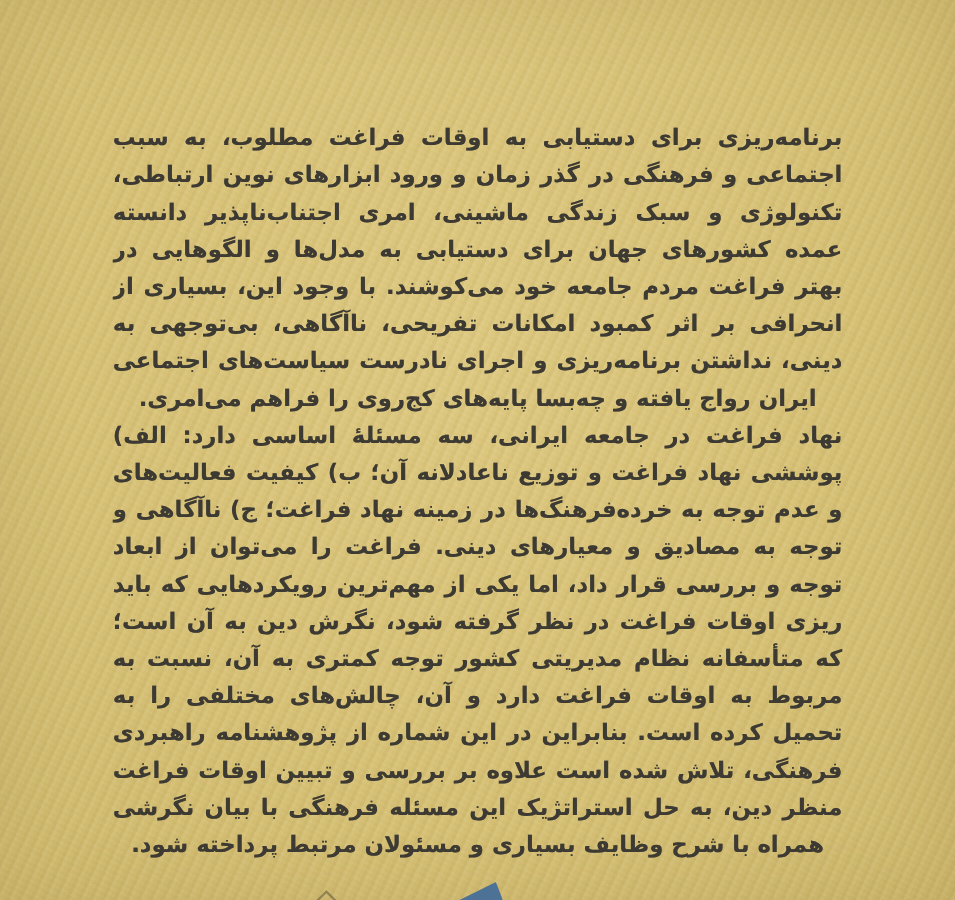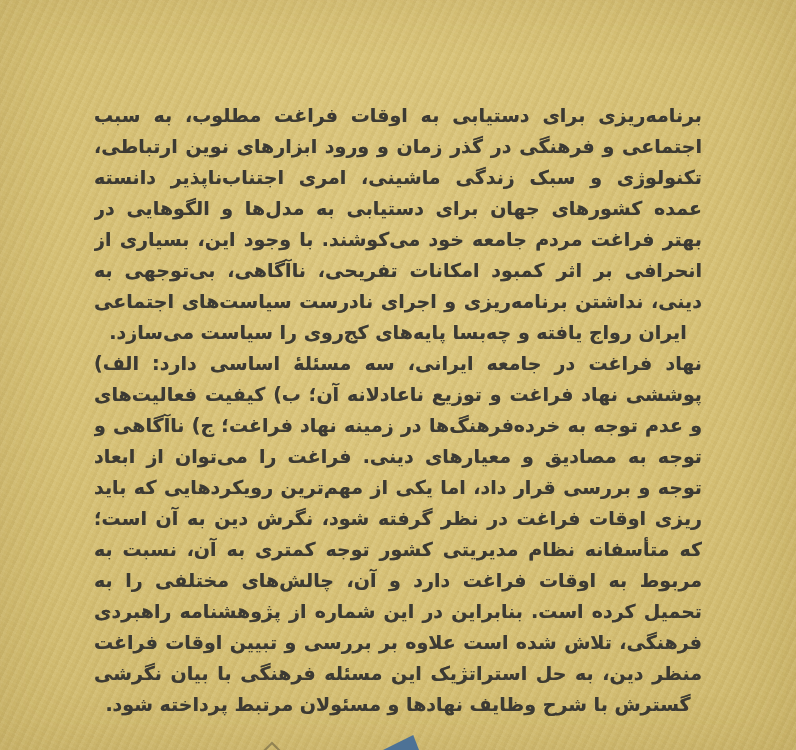--- a/index.html
+++ b/index.html
@@ -78,35 +78,35 @@
 
   <div class="text-block" id="text-block">
       <div class="para">
         <div class="line">برنامه‌ریزی برای دستیابی به اوقات فراغت مطلوب، به سبب تحولات</div>
         <div class="line">اجتماعی و فرهنگی در گذر زمان و ورود ابزارهای نوین ارتباطی، گسترش</div>
         <div class="line">تکنولوژی و سبک زندگی ماشینی، امری اجتناب‌ناپذیر دانسته می‌شود و</div>
         <div class="line">عمده کشورهای جهان برای دستیابی به مدل‌ها و الگوهایی در گذران</div>
         <div class="line">بهتر فراغت مردم جامعه خود می‌کوشند. با وجود این، بسیاری از تفریحات</div>
         <div class="line">انحرافی بر اثر کمبود امکانات تفریحی، ناآگاهی، بی‌توجهی به آموزه‌های</div>
         <div class="line">دینی، نداشتن برنامه‌ریزی و اجرای نادرست سیاست‌های اجتماعی در</div>
-        <div class="line center">ایران رواج یافته و چه‌بسا پایه‌های کج‌روی را سیاست می‌سازد.</div>
+        <div class="line center">ایران رواج یافته و چه‌بسا پایه‌های کج‌روی را فراهم می‌امری.</div>
       </div>
       <div class="para">
         <div class="line">نهاد فراغت در جامعه ایرانی، سه مسئلهٔ اساسی دارد: الف) کوتاه‌بودن چتر</div>
         <div class="line">پوششی نهاد فراغت و توزیع ناعادلانه آن؛ ب) کیفیت فعالیت‌های فراغتی</div>
         <div class="line">و عدم توجه به خرده‌فرهنگ‌ها در زمینه نهاد فراغت؛ ج) ناآگاهی و عدم</div>
         <div class="line">توجه به مصادیق و معیارهای دینی. فراغت را می‌توان از ابعاد مختلفی مورد</div>
         <div class="line">توجه و بررسی قرار داد، اما یکی از مهم‌ترین رویکردهایی که باید در برنامه</div>
         <div class="line">ریزی اوقات فراغت در نظر گرفته شود، نگرش دین به آن است؛ درحالی</div>
         <div class="line">که متأسفانه نظام مدیریتی کشور توجه کمتری به آن، نسبت به سایر ابعاد</div>
         <div class="line">مربوط به اوقات فراغت دارد و آن، چالش‌های مختلفی را به جامعه ایران</div>
         <div class="line">تحمیل کرده است. بنابراین در این شماره از پژوهشنامه راهبردی امنیت</div>
         <div class="line">فرهنگی، تلاش شده است علاوه بر بررسی و تبیین اوقات فراغت مطلوب از</div>
         <div class="line">منظر دین، به حل استراتژیک این مسئله فرهنگی با بیان نگرشی راهبردی</div>
-        <div class="line center">گسترش با شرح وظایف نهادها و مسئولان مرتبط پرداخته شود.</div>
+        <div class="line center">همراه با شرح وظایف بسیاری و مسئولان مرتبط پرداخته شود.</div>
       </div>
     </div>
 
   <div class="ornament-diamond"></div>
 
   <div class="ornament-triangle" id="ornament-triangle" style="background: rgb(77, 114, 150);"></div>
 
 </div>
 
 </body></html>

